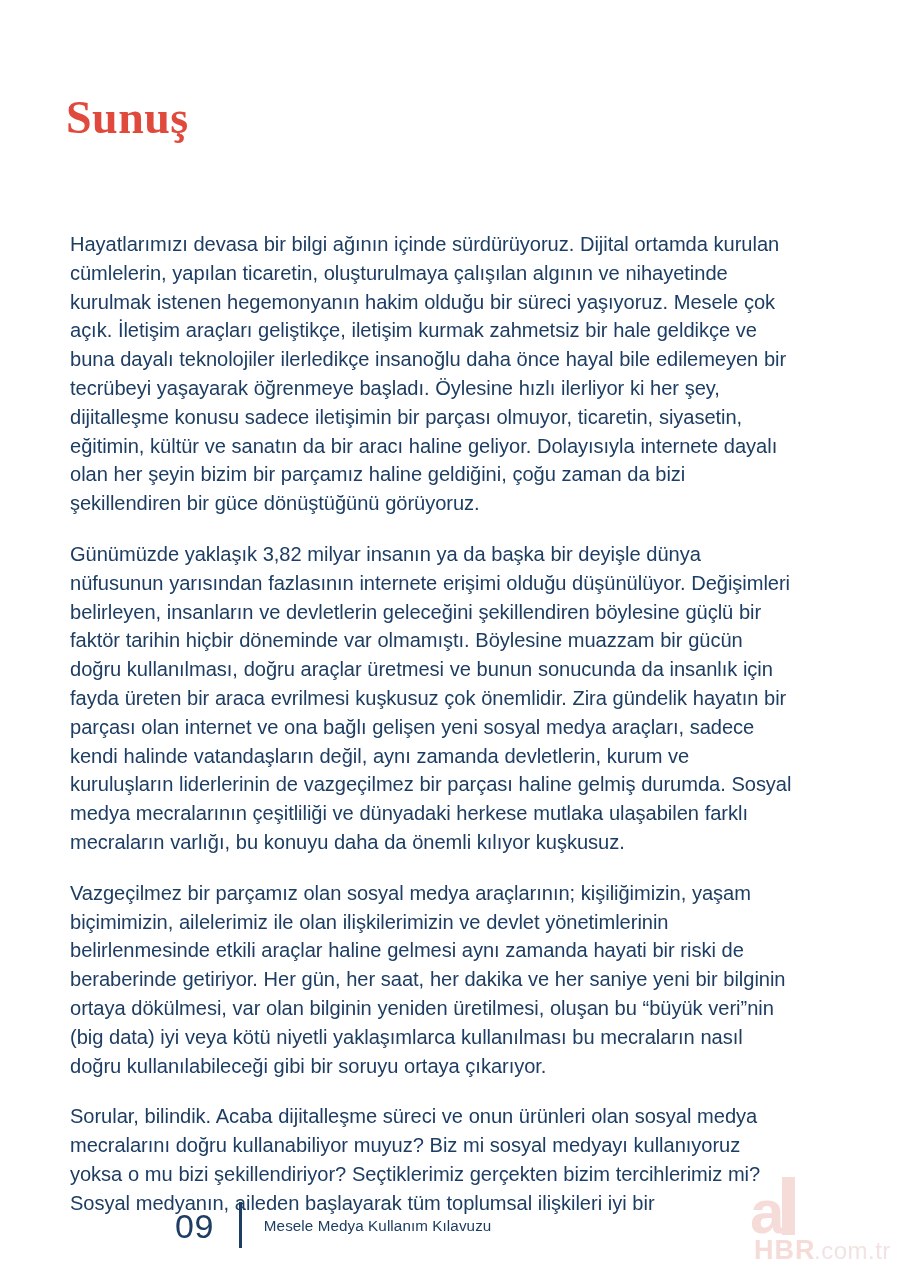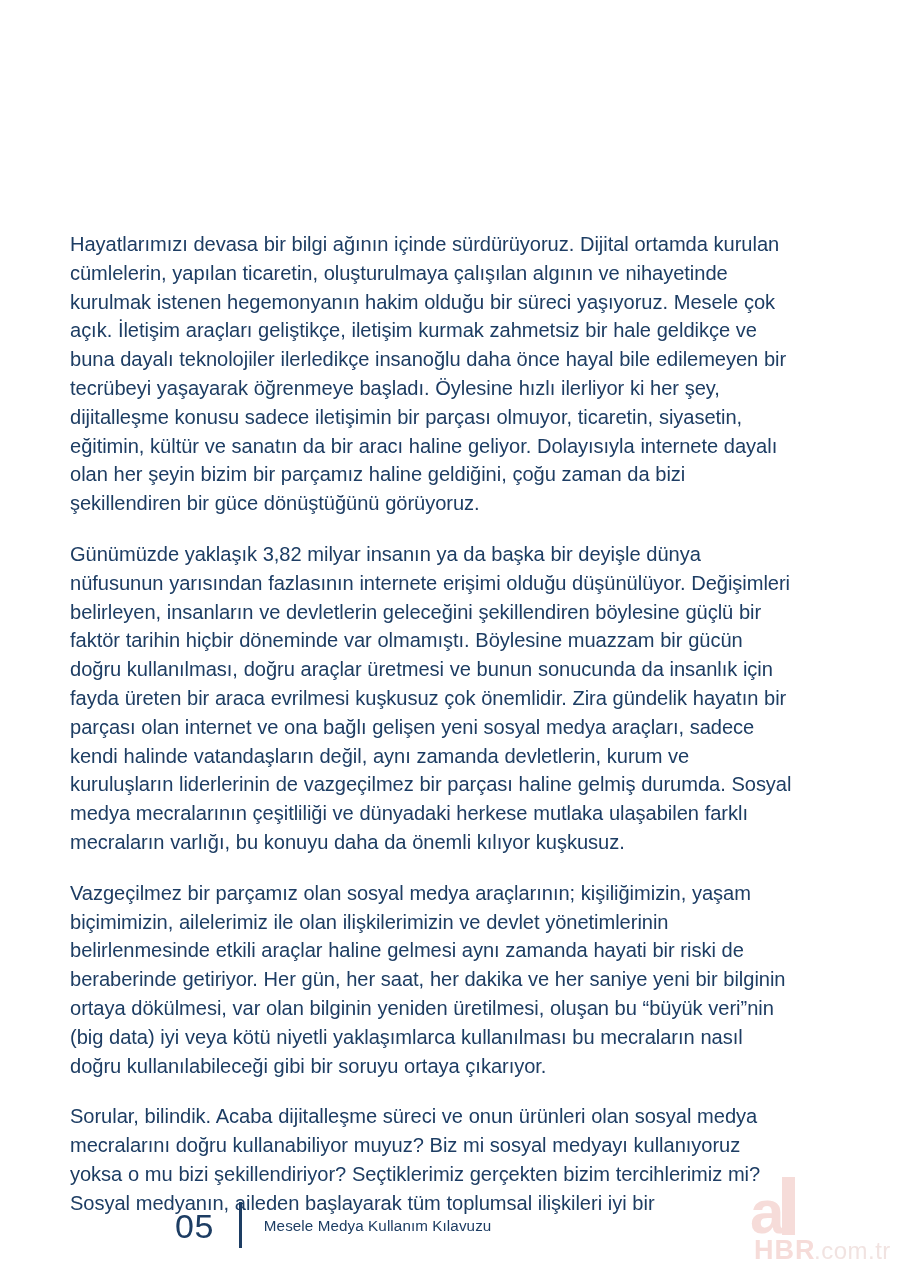--- a/index.html
+++ b/index.html
@@ -105,31 +105,32 @@
     pointer-events: none;
     user-select: none;
   }
   .watermark svg { display: block; }
 </style>
 </head>
 <body>
 
 <div class="page">
 
+  <h1 class="page-title">Sunuş</h1>
 
   <div class="content">
     <p>Hayatlarımızı devasa bir bilgi ağının içinde sürdürüyoruz. Dijital ortamda kurulan cümlelerin, yapılan ticaretin, oluşturulmaya çalışılan algının ve nihayetinde kurulmak istenen hegemonyanın hakim olduğu bir süreci yaşıyoruz. Mesele çok açık. İletişim araçları geliştikçe, iletişim kurmak zahmetsiz bir hale geldikçe ve buna dayalı teknolojiler ilerledikçe insanoğlu daha önce hayal bile edilemeyen bir tecrübeyi yaşayarak öğrenmeye başladı. Öylesine hızlı ilerliyor ki her şey, dijitalleşme konusu sadece iletişimin bir parçası olmuyor, ticaretin, siyasetin, eğitimin, kültür ve sanatın da bir aracı haline geliyor. Dolayısıyla internete dayalı olan her şeyin bizim bir parçamız haline geldiğini, çoğu zaman da bizi şekillendiren bir güce dönüştüğünü görüyoruz.</p>
     <p>Günümüzde yaklaşık 3,82 milyar insanın ya da başka bir deyişle dünya nüfusunun yarısından fazlasının internete erişimi olduğu düşünülüyor. Değişimleri belirleyen, insanların ve devletlerin geleceğini şekillendiren böylesine güçlü bir faktör tarihin hiçbir döneminde var olmamıştı. Böylesine muazzam bir gücün doğru kullanılması, doğru araçlar üretmesi ve bunun sonucunda da insanlık için fayda üreten bir araca evrilmesi kuşkusuz çok önemlidir. Zira gündelik hayatın bir parçası olan internet ve ona bağlı gelişen yeni sosyal medya araçları, sadece kendi halinde vatandaşların değil, aynı zamanda devletlerin, kurum ve kuruluşların liderlerinin de vazgeçilmez bir parçası haline gelmiş durumda. Sosyal medya mecralarının çeşitliliği ve dünyadaki herkese mutlaka ulaşabilen farklı mecraların varlığı, bu konuyu daha da önemli kılıyor kuşkusuz.</p>
     <p>Vazgeçilmez bir parçamız olan sosyal medya araçlarının; kişiliğimizin, yaşam biçimimizin, ailelerimiz ile olan ilişkilerimizin ve devlet yönetimlerinin belirlenmesinde etkili araçlar haline gelmesi aynı zamanda hayati bir riski de beraberinde getiriyor. Her gün, her saat, her dakika ve her saniye yeni bir bilginin ortaya dökülmesi, var olan bilginin yeniden üretilmesi, oluşan bu “büyük veri”nin (big data) iyi veya kötü niyetli yaklaşımlarca kullanılması bu mecraların nasıl doğru kullanılabileceği gibi bir soruyu ortaya çıkarıyor.</p>
     <p>Sorular, bilindik. Acaba dijitalleşme süreci ve onun ürünleri olan sosyal medya mecralarını doğru kullanabiliyor muyuz? Biz mi sosyal medyayı kullanıyoruz yoksa o mu bizi şekillendiriyor? Seçtiklerimiz gerçekten bizim tercihlerimiz mi? Sosyal medyanın, aileden başlayarak tüm toplumsal ilişkileri iyi bir</p>
   </div>
 
   <div class="footer">
     <div class="footer-inner">
-      <span class="page-number">05</span>
+      <span class="page-number">09</span>
       <span class="footer-rule"></span>
       <span class="footer-caption">Mesele Medya Kullanım Kılavuzu</span>
     </div>
 
     <div class="watermark">
       <svg width="166" height="92" viewBox="0 0 166 92" aria-hidden="true">
         <g fill="#f6dcd9">
           <rect x="54" y="4" width="13" height="58"></rect>
           <text x="22" y="60" font-family="'Liberation Sans', sans-serif" font-size="62" font-weight="bold">a</text>
           <text x="26" y="86" font-family="'Liberation Sans', sans-serif" font-size="27" font-weight="bold" letter-spacing="1">HBR</text>

